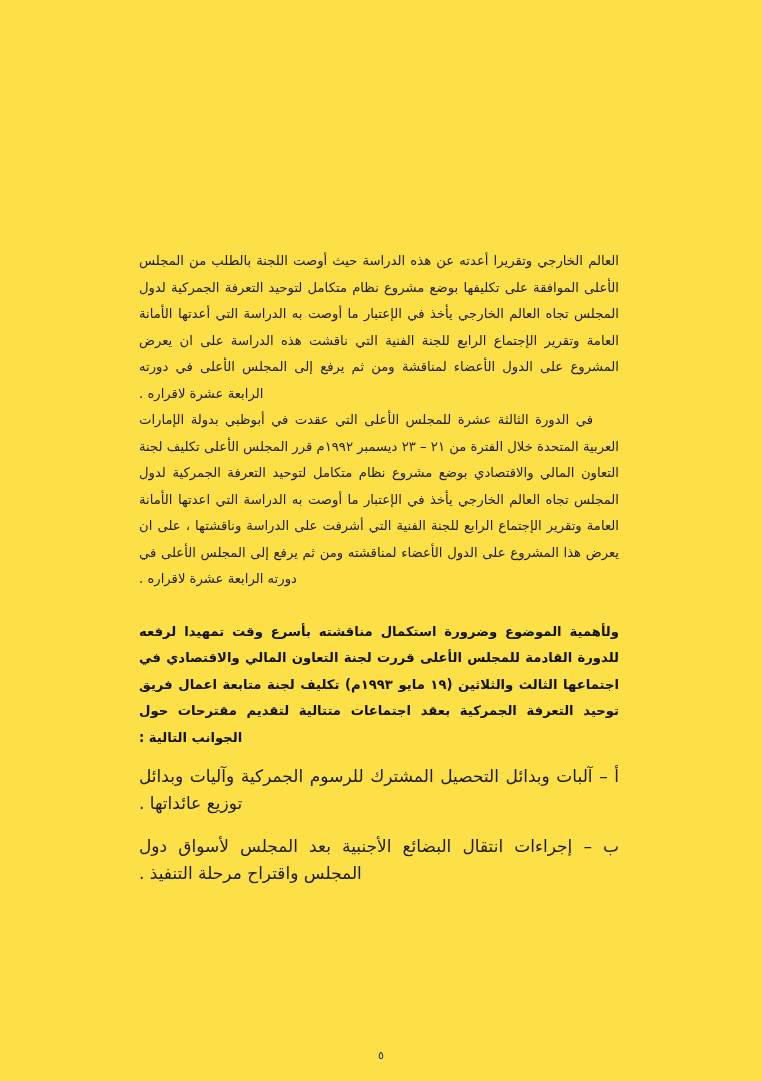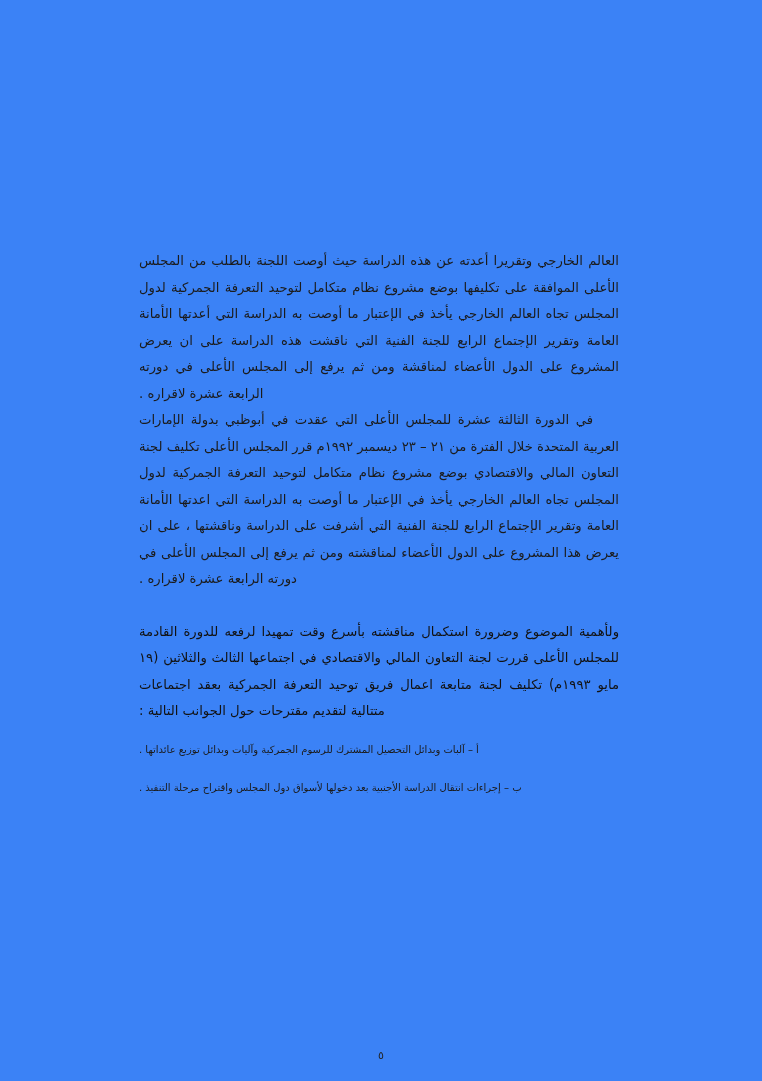--- a/index.html
+++ b/index.html
@@ -13,21 +13,21 @@
     position: relative;
     font-family: "DejaVu Sans", sans-serif;
     color: #1a1a1a;
     overflow: hidden;
   }
   .page {
     position: absolute;
     top: 0; left: 0;
     width: 762px;
     height: 1081px;
-    background: #3b82f6;
+    background: #fde047;
   }
   .content {
     position: absolute;
     top: 248px;
     right: 143px;
     width: 480px;
     direction: rtl;
     text-align: justify;
   }
   .para {
@@ -41,25 +41,25 @@
   }
   .para + .para {
   }
   .para.indent {
     text-indent: 26px;
   }
   .para.gap-lg {
     margin-top: 26px;
   }
   .para.bold {
-    font-weight: 400;
+    font-weight: 700;
     color: #121212;
   }
   .list-item {
-    font-size: 10px;
+    font-size: 17px;
     line-height: 26.5px;
     text-align: justify;
     text-align-last: left;
     margin-top: 12px;
     color: #1b1b1b;
   }
   .page-number {
     position: absolute;
     top: 1049px;
     left: 0;
@@ -77,18 +77,18 @@
   <div class="content">
 
     <p class="para">العالم الخارجي وتقريرا أعدته عن هذه الدراسة حيث أوصت اللجنة بالطلب من المجلس الأعلى الموافقة على تكليفها بوضع مشروع نظام متكامل لتوحيد التعرفة الجمركية لدول المجلس تجاه العالم الخارجي يأخذ في الإعتبار ما أوصت به الدراسة التي أعدتها الأمانة العامة وتقرير الإجتماع الرابع للجنة الفنية التي ناقشت هذه الدراسة على ان يعرض المشروع على الدول الأعضاء لمناقشة ومن ثم يرفع إلى المجلس الأعلى في دورته الرابعة عشرة لاقراره .</p>
 
     <p class="para indent">في الدورة الثالثة عشرة للمجلس الأعلى التي عقدت في أبوظبي بدولة الإمارات العربية المتحدة خلال الفترة من ٢١ – ٢٣ ديسمبر ١٩٩٢م قرر المجلس الأعلى تكليف لجنة التعاون المالي والاقتصادي بوضع مشروع نظام متكامل لتوحيد التعرفة الجمركية لدول المجلس تجاه العالم الخارجي يأخذ في الإعتبار ما أوصت به الدراسة التي اعدتها الأمانة العامة وتقرير الإجتماع الرابع للجنة الفنية التي أشرفت على الدراسة وناقشتها ، على ان يعرض هذا المشروع على الدول الأعضاء لمناقشته ومن ثم يرفع إلى المجلس الأعلى في دورته الرابعة عشرة لاقراره .</p>
 
     <p class="para bold gap-lg">ولأهمية الموضوع وضرورة استكمال مناقشته بأسرع وقت تمهيدا لرفعه للدورة القادمة للمجلس الأعلى قررت لجنة التعاون المالي والاقتصادي في اجتماعها الثالث والثلاثين (١٩ مايو ١٩٩٣م) تكليف لجنة متابعة اعمال فريق توحيد التعرفة الجمركية بعقد اجتماعات متتالية لتقديم مقترحات حول الجوانب التالية :</p>
 
     <p class="list-item">أ – آلبات وبدائل التحصيل المشترك للرسوم الجمركية وآليات وبدائل توزيع عائداتها .</p>
 
-    <p class="list-item">ب – إجراءات انتقال الدراسة الأجنبية بعد دخولها لأسواق دول المجلس واقتراح مرحلة التنفيذ .</p>
+    <p class="list-item">ب – إجراءات انتقال البضائع الأجنبية بعد المجلس لأسواق دول المجلس واقتراح مرحلة التنفيذ .</p>
 
   </div>
 
   <div class="page-number">٥</div>
 </div>
 
 </body></html>

